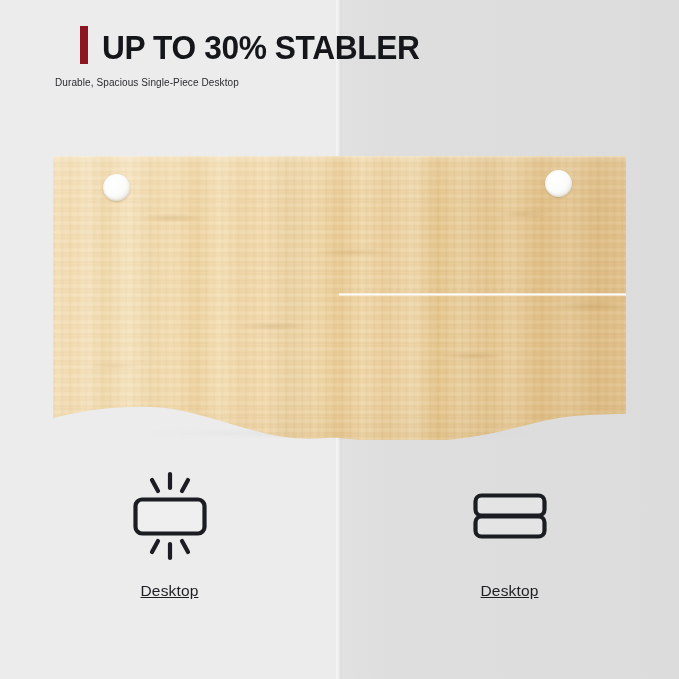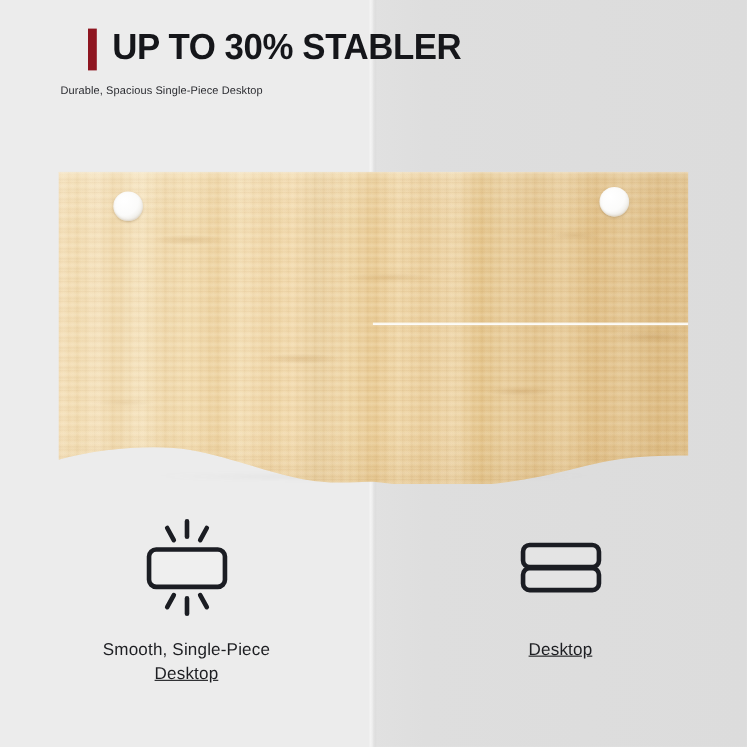--- a/index.html
+++ b/index.html
@@ -28,21 +28,21 @@
   .bg-divider {
     position:absolute; left:336px; top:0; width:6px; height:679px;
     background:linear-gradient(to right, rgba(255,255,255,0.55) 0%, rgba(215,215,215,0.55) 100%);
   }
 
   
   .header { position:absolute; left:0; top:0; width:679px; }
 
   .title-row {
     position:absolute; left:33px; top:26px;
-    display:flex; align-items:flex-start;padding-left:47px;
+    display:flex; align-items:flex-end;padding-left:47px;
   }
   .title-bar {
     width:8px; height:38px;
     background:#8e1520;
     margin-right:14px;
     flex:none;
   }
   .title-text {
     font-size:33px;
     font-weight:700;
@@ -250,21 +250,20 @@
             <line x1="73" y1="10" x2="67" y2="21"></line>
 
             <line x1="55" y1="74" x2="55" y2="88"></line>
             <line x1="37" y1="82" x2="43" y2="71"></line>
             <line x1="73" y1="82" x2="67" y2="71"></line>
           </g>
           <rect x="20.5" y="29.5" width="69" height="34" rx="6.5" ry="6.5" fill="#efefef" stroke="#1b1d23" stroke-width="4.2"></rect>
         </svg>
       </div>
       <div class="cmp-caption">
-        <span>Smooth, Single-Piece</span>
         <span class="l2">Desktop</span>
       </div>
     </div>
 
     <div class="cmp-col cmp-right">
       <div class="icon-box">
         <svg width="110" height="92" viewBox="0 0 110 92">
 
           <rect x="20.5" y="25.5" width="69" height="20" rx="6" ry="6" fill="#e4e4e4" stroke="#1b1d23" stroke-width="4.2"></rect>
 

